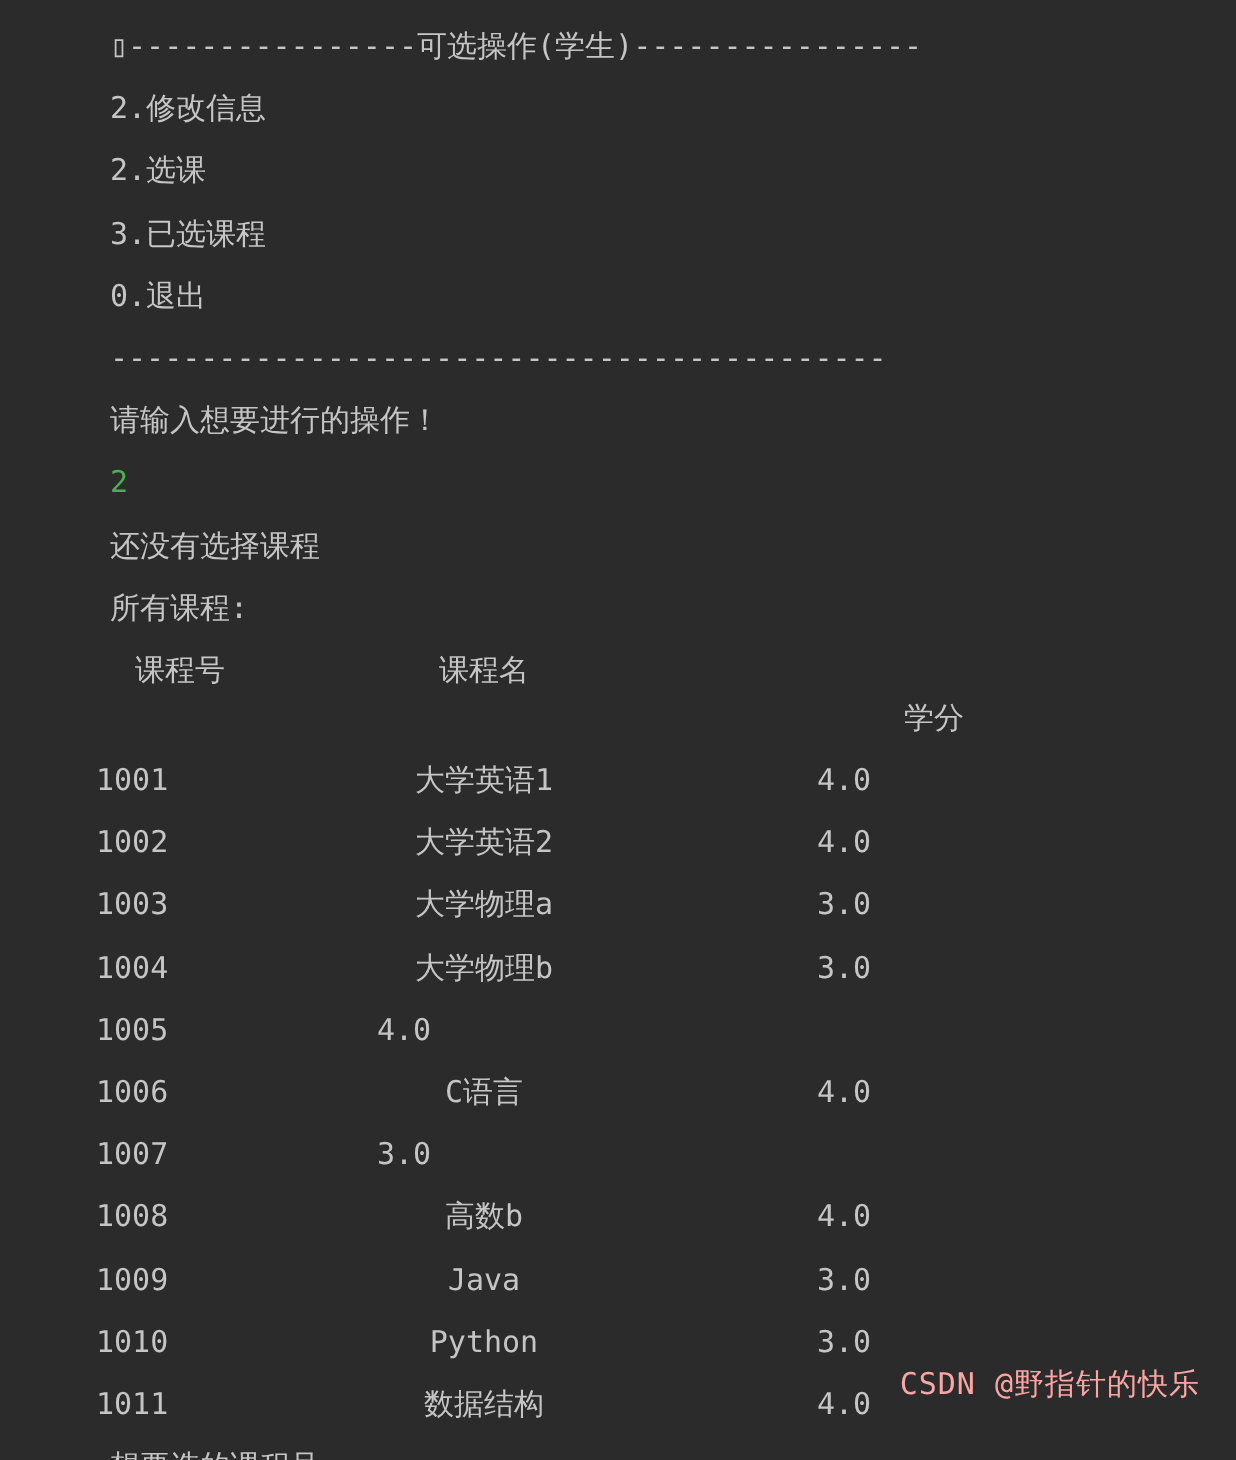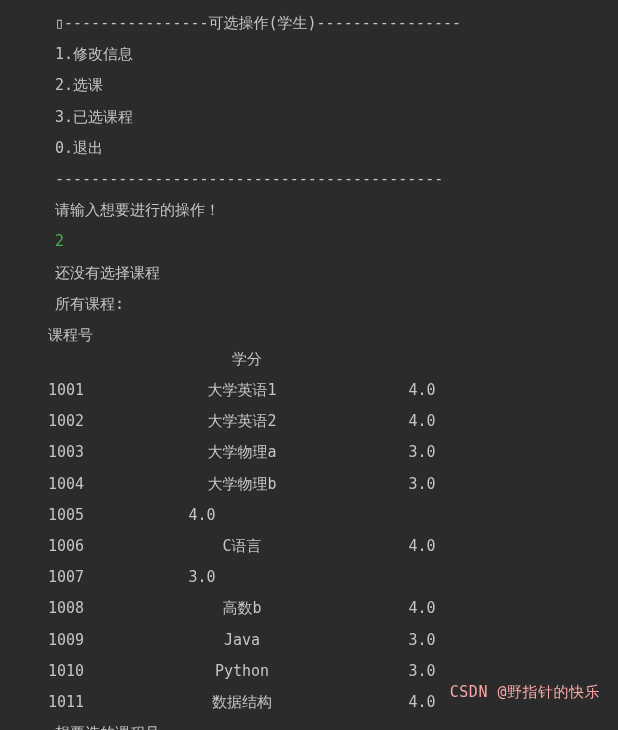--- a/index.html
+++ b/index.html
@@ -22,48 +22,49 @@
       right:18px;
       bottom:22px;
       color:#fca5a5;
       font-size:15px;
       letter-spacing:0.5px;
     }
     .course-row { white-space:pre; display:flex; }
     .c-id   { width:120px; padding-left:36px; }
     .c-name { width:220px; text-align:center; }
     .c-cred { width:140px; text-align:center; }
-    .hdr .c-id   { padding-left:36px; }
+    .hdr .c-id   { padding-left:36px;text-align:center; }
     .hdr .c-name { }
     .hdr .c-cred { text-align:right; padding-right:10px;margin-top:24px; }
   </style>
 </head>
 <body>
 
 <div class="row"><span>▯</span><span>----------------</span><span>可选操作(学生)</span><span>----------------</span></div>
 
 <div id="menu-container">
-    <div class="row">1.修改信息</div>
+    <div class="row">2.修改信息</div>
     <div class="row">2.选课</div>
     <div class="row">3.已选课程</div>
     <div class="row">0.退出</div>
   </div>
 
 <div class="row">-------------------------------------------</div>
 
 <div class="row">请输入想要进行的操作！</div>
 
 <div class="row input">2</div>
 
 <div class="row">还没有选择课程</div>
 
 <div class="row">所有课程:</div>
 
 <div class="course-row hdr">
   <span class="c-id">课程号</span>
+  <span class="c-name">课程名</span>
   <span class="c-cred">学分</span>
 </div>
 
 <div id="table-body">
     <div class="course-row"><span class="c-id">1001</span><span class="c-name">大学英语1</span><span class="c-cred">4.0</span></div>
     <div class="course-row"><span class="c-id">1002</span><span class="c-name">大学英语2</span><span class="c-cred">4.0</span></div>
     <div class="course-row"><span class="c-id">1003</span><span class="c-name">大学物理a</span><span class="c-cred">3.0</span></div>
     <div class="course-row"><span class="c-id">1004</span><span class="c-name">大学物理b</span><span class="c-cred">3.0</span></div>
     <div class="course-row"><span class="c-id">1005</span><span class="c-cred">4.0</span></div>
     <div class="course-row"><span class="c-id">1006</span><span class="c-name">C语言</span><span class="c-cred">4.0</span></div>

